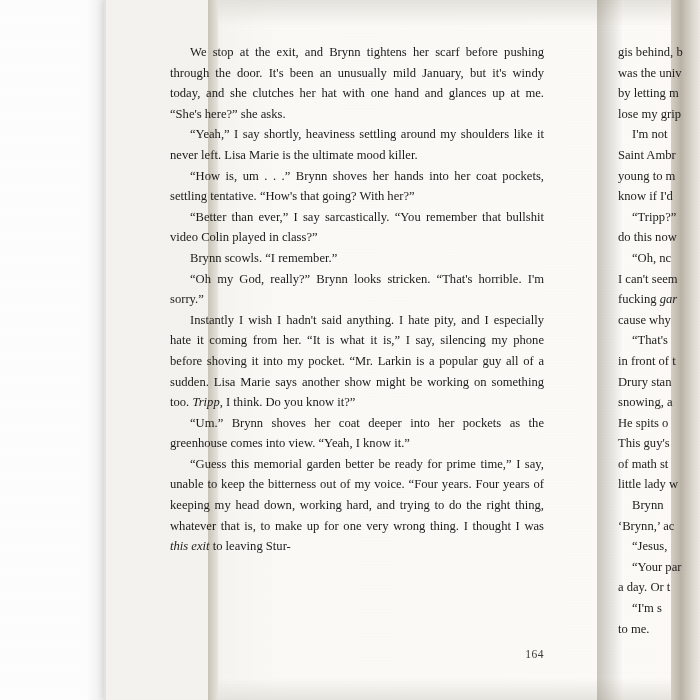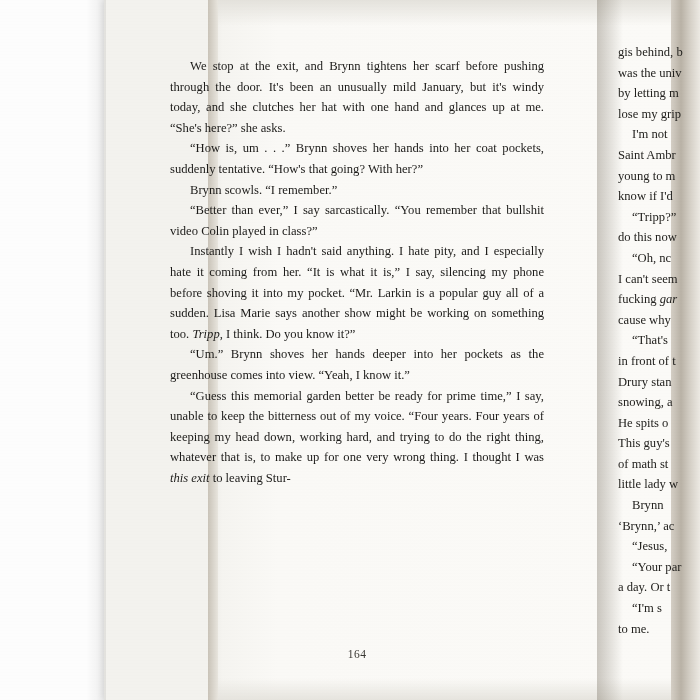--- a/index.html
+++ b/index.html
@@ -95,21 +95,21 @@
     top: 0;
     width: 20px;
     height: 700px;
     background: linear-gradient(to right, rgba(0,0,0,0.0), rgba(0,0,0,0.07));
   }
 
   
   .text-col {
     position: absolute;
     left: 170px;
-    top: 56px;
+    top: 42px;
     width: 374px;
     color: #1c1b19;
     font-size: 12.6px;
     line-height: 20.6px;
     text-align: justify;
     text-justify: inter-word;
     hyphens: manual;
   }
 
   .text-col p {
@@ -117,21 +117,21 @@
     text-indent: 20px;
   }
 
   em { font-style: italic; }
 
   .folio {
     position: absolute;
     left: 170px;
     top: 648px;
     width: 374px;
-    text-align: center;
+    text-align: right;
     font-size: 11.5px;
     color: #3a3833;
     letter-spacing: 0.5px;
   }
 
   
   .text-col-right {
     position: absolute;
     left: 618px;
     top: 42px;
@@ -181,25 +181,27 @@
 
     <div class="gutter"></div>
     <div class="page-left"></div>
     <div class="edge"></div>
   </div>
 
   <div class="shadow-left"></div>
 
   <div class="text-col">
     <p>We stop at the exit, and Brynn tightens her scarf before pushing through the door. It's been an unusually mild January, but it's windy today, and she clutches her hat with one hand and glances up at me. “She's here?” she asks.</p>
-    <p>“How is, um . . .” Brynn shoves her hands into her coat pockets, suddenly tentative. “How's that going? With her?”</p>
+    <p>“Yeah,” I say shortly, heaviness settling around my shoulders like it never left. Lisa Marie is the ultimate mood killer.</p>
+    <p>“How is, um . . .” Brynn shoves her hands into her coat pockets, settling tentative. “How's that going? With her?”</p>
+    <p>“Better than ever,” I say sarcastically. “You remember that bullshit video Colin played in class?”</p>
     <p>Brynn scowls. “I remember.”</p>
-    <p>“Better than ever,” I say sarcastically. “You remember that bullshit video Colin played in class?”</p>
+    <p>“Oh my God, really?” Brynn looks stricken. “That's horrible. I'm sorry.”</p>
     <p>Instantly I wish I hadn't said anything. I hate pity, and I especially hate it coming from her. “It is what it is,” I say, silencing my phone before shoving it into my pocket. “Mr. Larkin is a popular guy all of a sudden. Lisa Marie says another show might be working on something too. <em>Tripp</em>, I think. Do you know it?”</p>
-    <p>“Um.” Brynn shoves her hands deeper into her pockets as the greenhouse comes into view. “Yeah, I know it.”</p>
+    <p>“Um.” Brynn shoves her coat deeper into her pockets as the greenhouse comes into view. “Yeah, I know it.”</p>
     <p>“Guess this memorial garden better be ready for prime time,” I say, unable to keep the bitterness out of my voice. “Four years. Four years of keeping my head down, working hard, and trying to do the right thing, whatever that is, to make up for one very wrong thing. I thought I was <em>this exit</em> to leaving Stur-</p>
   </div>
 
   <div class="folio">164</div>
 
   <div class="text-col-right">
     <p>gis behind, b</p>
     <p>was the univ</p>
     <p>by letting m</p>
     <p>lose my grip</p>

